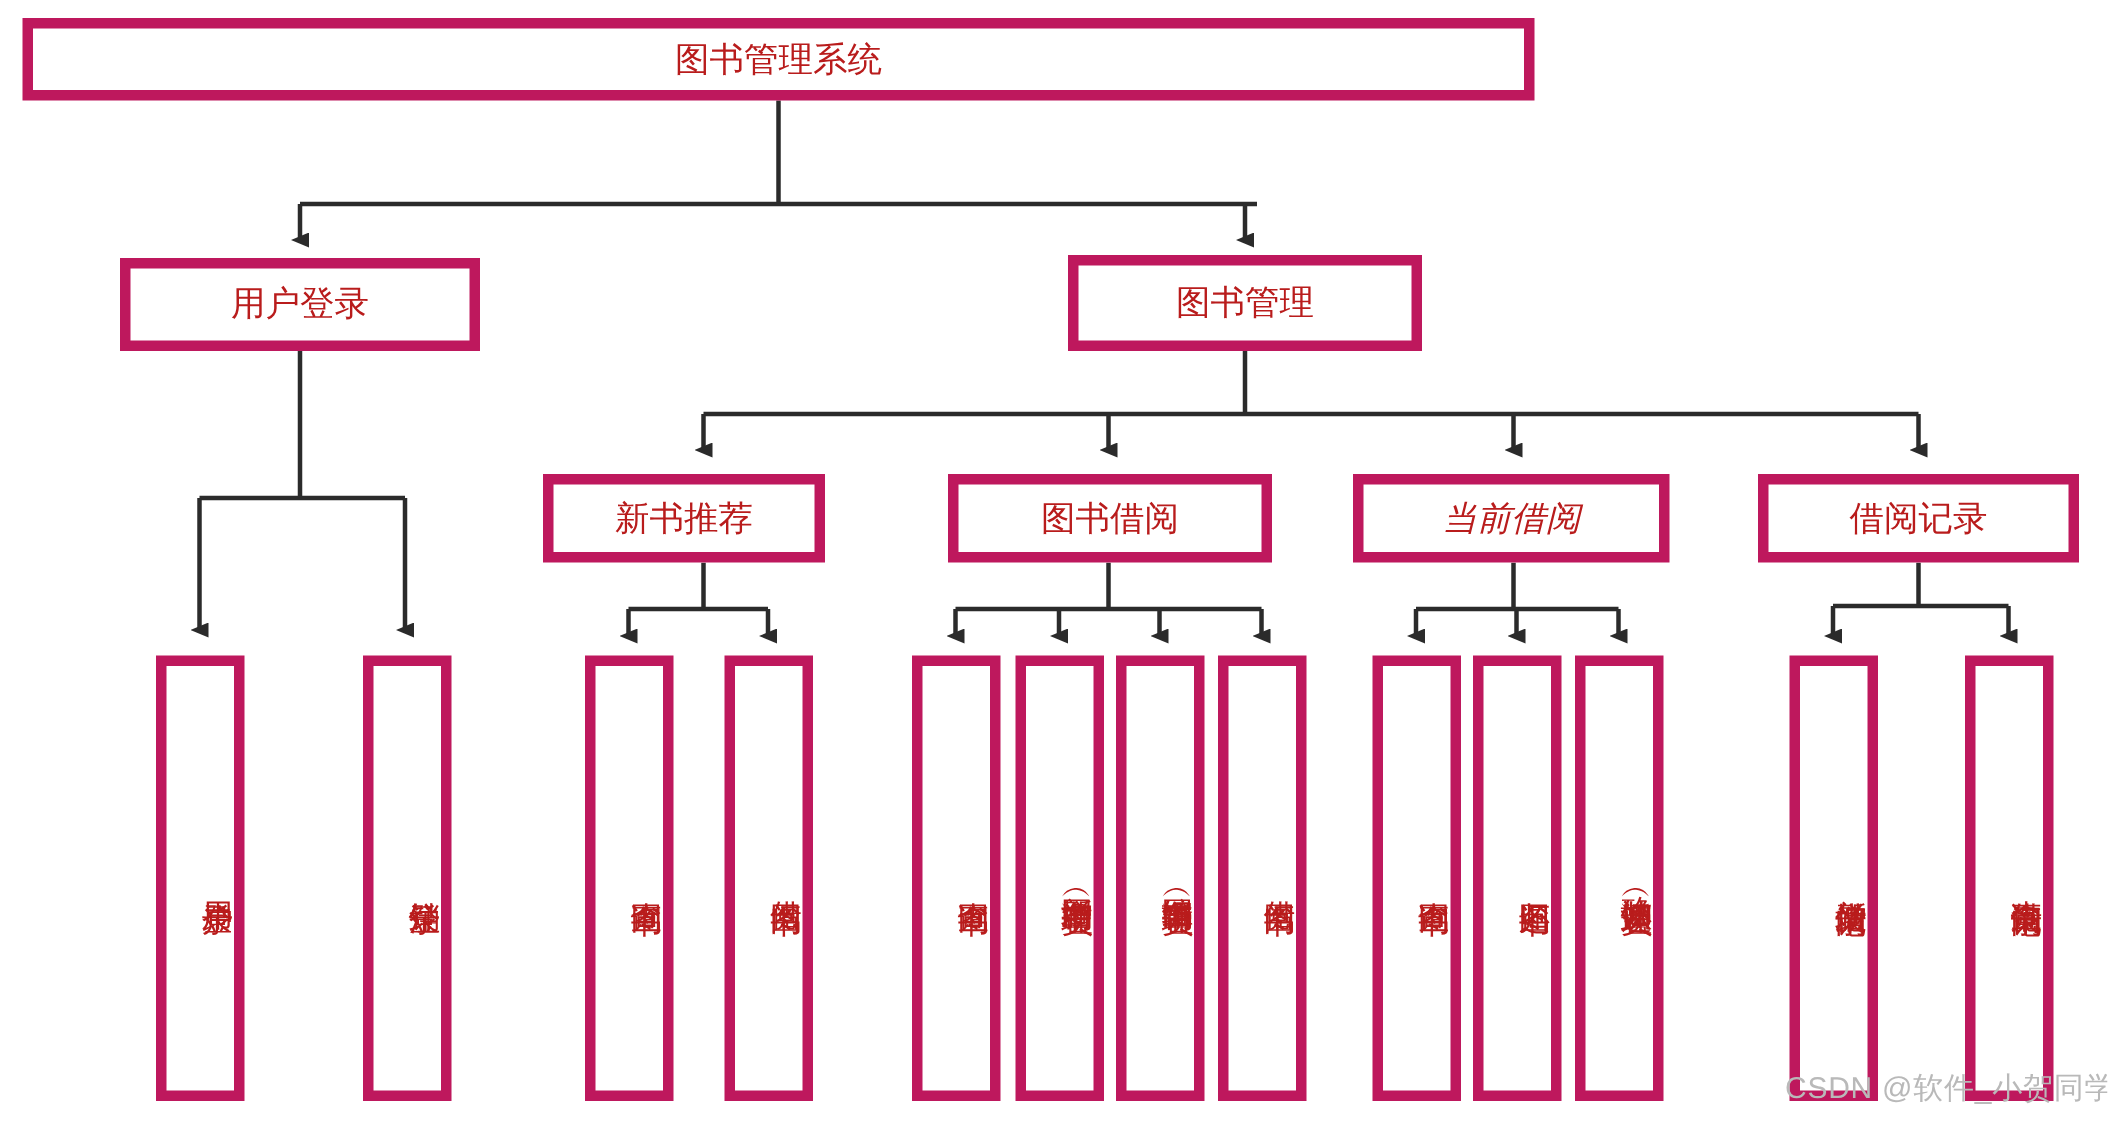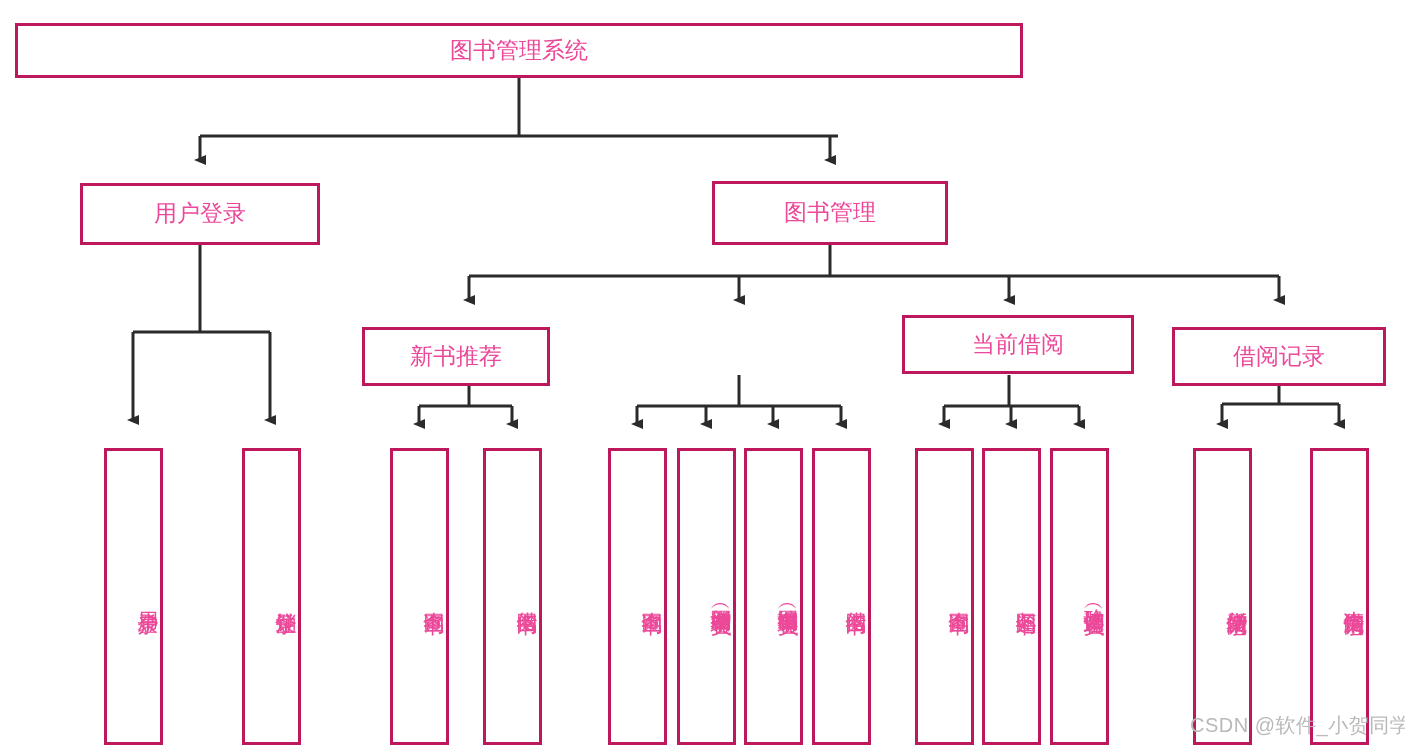--- a/index.html
+++ b/index.html
@@ -13,29 +13,28 @@
   #canvas {
     position: relative;
     width: 1405px;
     height: 747px;
     background: #ffffff;
     overflow: hidden;
   }
   .node {
     position: absolute;
     box-sizing: border-box;
-    border: 3px solid #be185d;
+    border: 7px solid #be185d;
     background: #ffffff;
     display: flex;
     align-items: center;
     justify-content: center;
-    color: #ec4899;
+    color: #b91c1c;
     line-height: 1.18;
     text-align: center;
-    margin-top: 11px;
   }
   .node.h {
     font-size: 23px;
   }
   .node.root {
     font-size: 23px;
   }
   .node.v {
     font-size: 21px;
     writing-mode: vertical-rl;
@@ -132,21 +131,24 @@
   <div class="node h" style="left:80px; top:172px; width:240px; height:62px;">
     <span>用户登录</span>
   </div>
   <div class="node h" style="left:712px; top:170px; width:236px; height:64px;">
     <span>图书管理</span>
   </div>
 
   <div class="node h" style="left:362px; top:316px; width:188px; height:59px;">
     <span>新书推荐</span>
   </div>
-  <div class="node h" style="left:902px; top:304px; width:232px; height:59px;">
+  <div class="node h" style="left:632px; top:316px; width:216px; height:59px;">
+    <span>图书借阅</span>
+  </div>
+  <div class="node h" style="left:902px; top:316px; width:211px; height:59px;font-style:italic;">
     <span>当前借阅</span>
   </div>
   <div class="node h" style="left:1172px; top:316px; width:214px; height:59px;">
     <span>借阅记录</span>
   </div>
 
   <div class="node v" style="left:104px; top:437px; width:59px; height:297px;">
     <span class="vtext">用户登录</span>
   </div>
   <div class="node v" style="left:242px; top:437px; width:59px; height:297px;">

